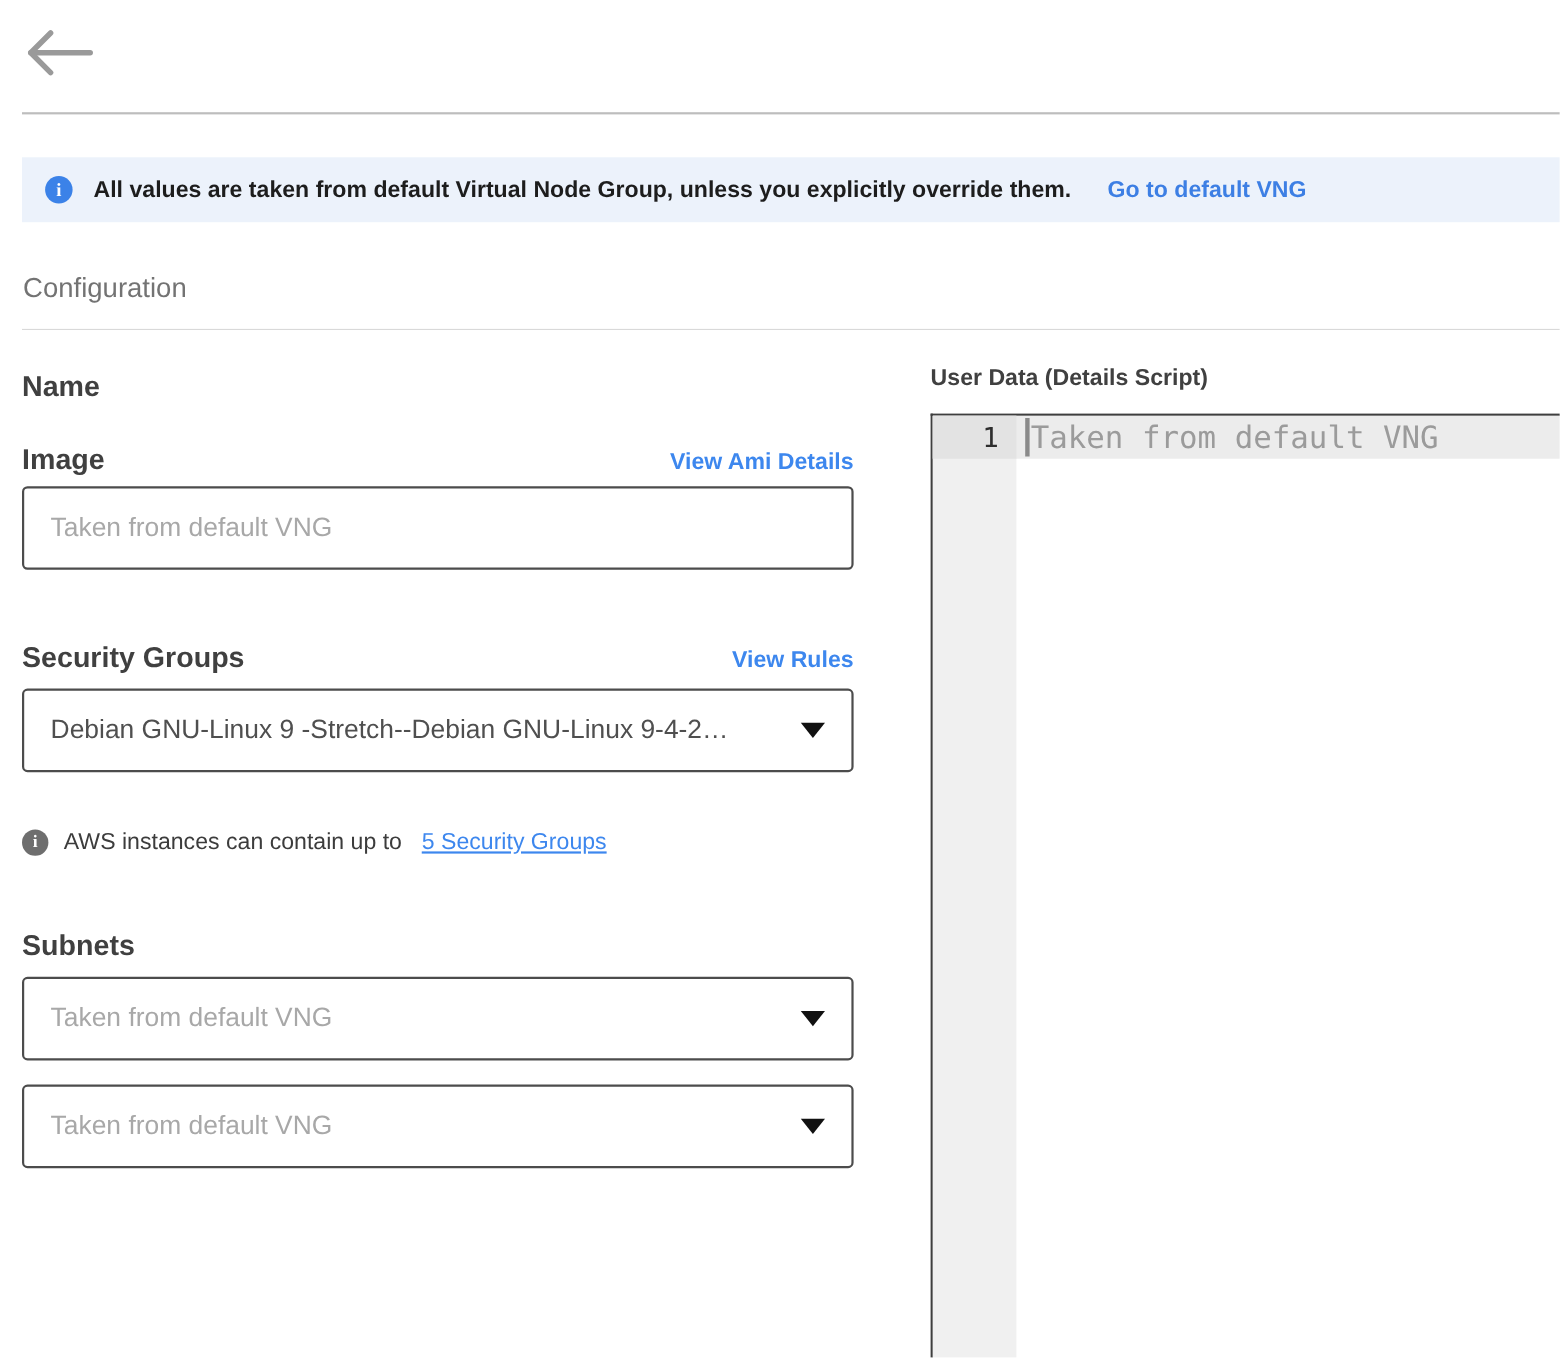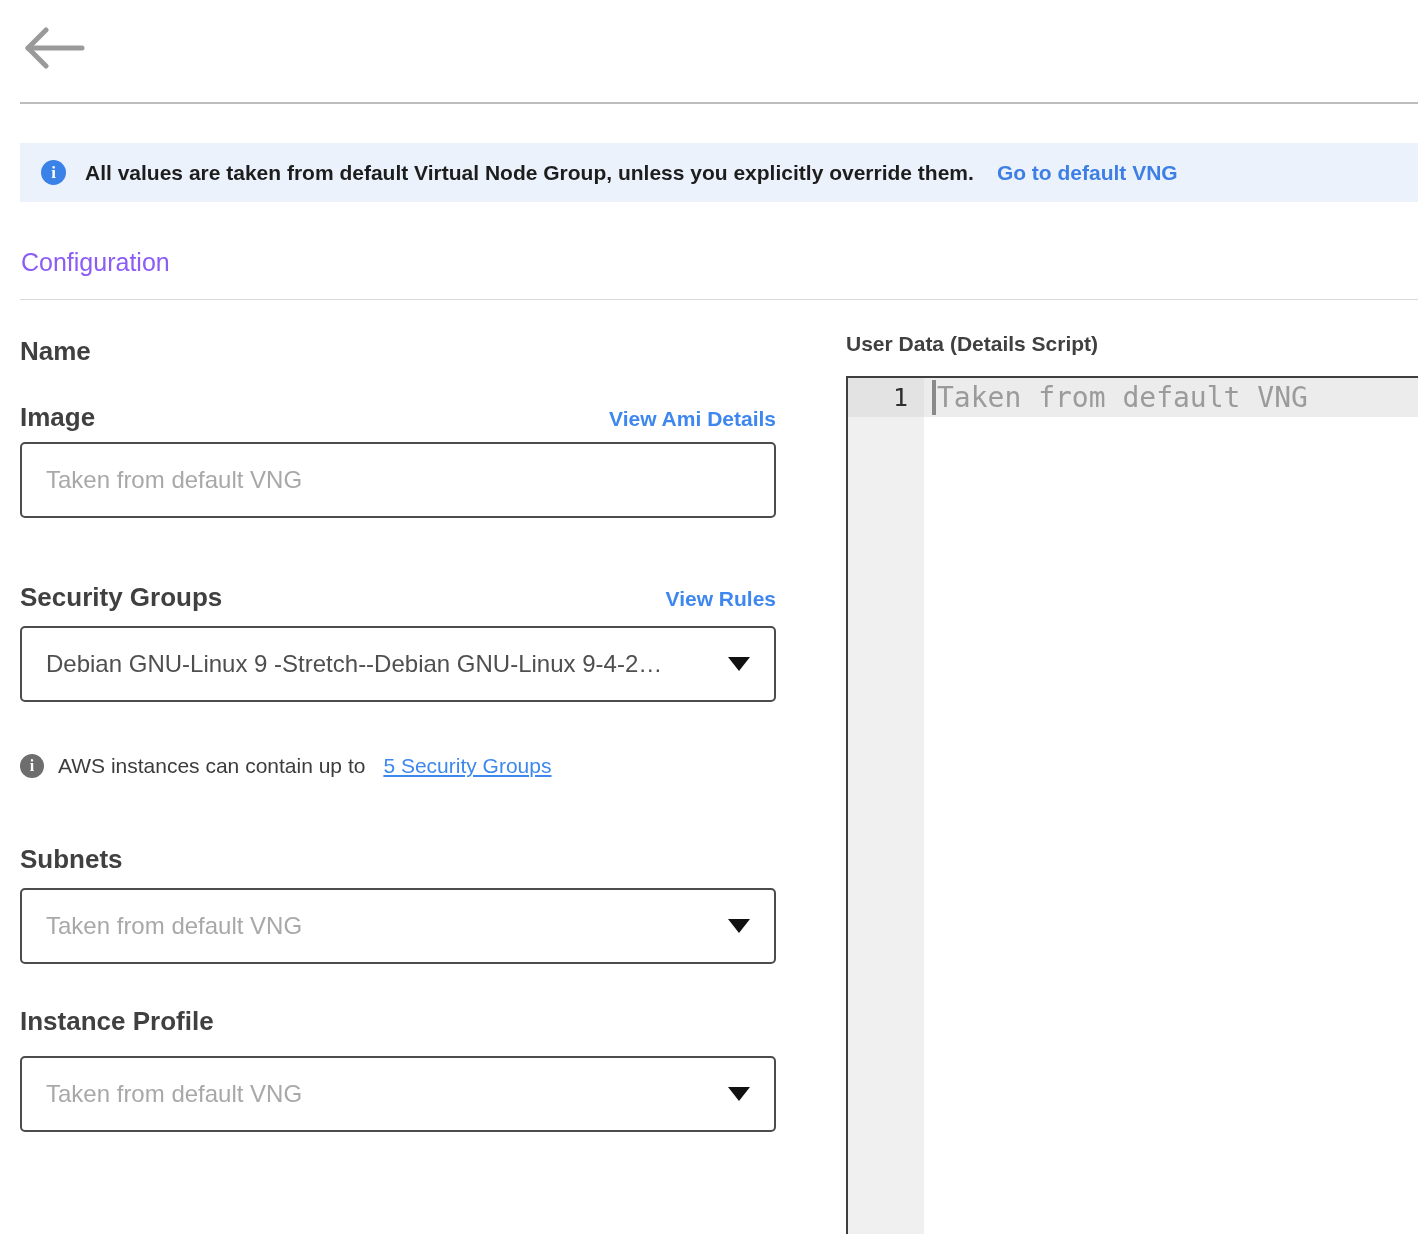--- a/index.html
+++ b/index.html
@@ -39,26 +39,26 @@
     width: 25px; height: 25px; border-radius: 50%;
     background: #3b82e8; color: #ffffff;
     font-size: 17px; font-weight: 700;
     display: inline-flex; align-items: center; justify-content: center;
     font-family: "Liberation Serif", serif;
     flex: 0 0 auto;
   }
   .banner-text { font-size: 21px; font-weight: 600; color: #1d1d1d; }
   .banner-link {
     font-size: 21px; font-weight: 600; color: #3d7fe4;
-    margin-left: 4px; text-decoration: none; cursor: pointer;
+    margin-left: 14px; text-decoration: none; cursor: pointer;
   }
   
   .section-title {
     margin: 46px 0 0 21px;
-    font-size: 25px; font-weight: 400; color: #8b5cf6;
+    font-size: 25px; font-weight: 400; color: #737373;
   }
   .section-divider {
     border: none; border-top: 1px solid #d9d9d9;
     margin: 22px 0 0 20px;
   }
   
   .main { position: relative; height: 934px; }
   .left-col { position: absolute; left: 20px; top: 36px; width: 756px; }
 
   .label-row {
@@ -222,23 +222,20 @@
     
     <div class="label-row mt-subnets-row">
       <span class="field-label">Subnets</span>
     </div>
     <div class="select-box mt-subnets-box">
       <span class="select-value placeholder">Taken from default VNG</span>
       <span class="caret-down"></span>
     </div>
 
     
-    <div class="label-row mt-ip-row">
-      <span class="field-label">Instance Profile</span>
-    </div>
     <div class="select-box mt-ip-box">
       <span class="select-value placeholder">Taken from default VNG</span>
       <span class="caret-down"></span>
     </div>
 
   </div>
 
   <div class="userdata-label">User Data (Details Script)</div>
 
   <div class="editor">

